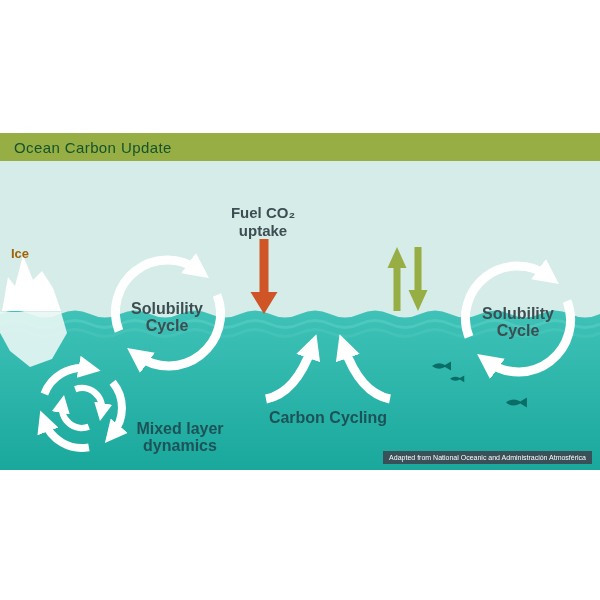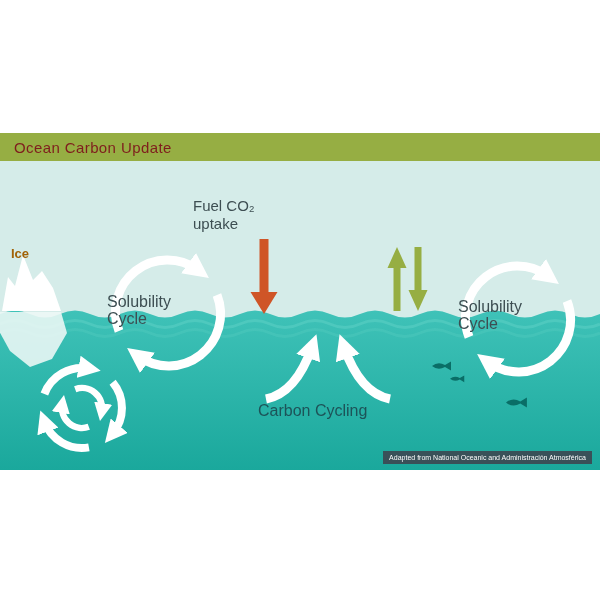--- a/index.html
+++ b/index.html
@@ -2,28 +2,28 @@
 <html><head>
 <meta charset="utf-8">
 <style>
   html,body{margin:0;padding:0;}
   body{
     width:600px;height:600px;background:#ffffff;position:relative;
     font-family:"Liberation Sans", sans-serif;overflow:hidden;
   }
   .fig{position:absolute;left:0;top:133px;width:600px;}
   .header{
-    height:28px;background:#96ae43;color:#7f1d1d;display:flex;align-items:center;
+    height:28px;background:#96ae43;color:#14532d;display:flex;align-items:center;
     padding-left:14px;font-size:15px;letter-spacing:.4px;box-sizing:border-box;
   }
   .scene{position:relative;width:600px;height:309px;background:#d5ece9;overflow:hidden;}
   .scene svg{position:absolute;left:0;top:0;}
   .lbl{
-    position:absolute;font-weight:400;color:#3d4e52;
-    font-size:15px;line-height:18px;
+    position:absolute;text-align:center;font-weight:700;color:#3d4e52;
+    font-size:15px;line-height:18px;margin-top:7px;
   }
   .lbl.small{font-size:16px;line-height:17px;}
   .lbl.ocean{color:#1d5358;}
   .ice-lbl{position:absolute;left:11px;top:85px;font-size:13px;font-weight:700;color:#a16207;}
   .attribution{
     position:absolute;right:8px;bottom:6px;background:rgba(60,73,82,.92);color:#ffffff;
     font-size:7px;line-height:1;padding:3px 6px;white-space:nowrap;
   }
 </style>
 </head>
@@ -105,20 +105,24 @@
     <div class="lbl small" style="left:107px;top:132px;width:120px;">
       <span>Solubility</span><br>
       <span>Cycle</span>
     </div>
 
     <div class="lbl small" style="left:458px;top:137px;width:120px;">
       <span>Solubility</span><br>
       <span>Cycle</span>
     </div>
 
+    <div class="lbl small ocean" style="left:120px;top:252px;width:120px;">
+      <span>Mixed layer</span><br>
+      <span>dynamics</span>
+    </div>
 
     <div class="lbl small ocean" style="left:258px;top:241px;width:140px;">
       <span>Carbon Cycling</span>
     </div>
 
     <div class="attribution">Adapted from National Oceanic and Administración Atmosférica</div>
 
   </div>
 </div>
 

